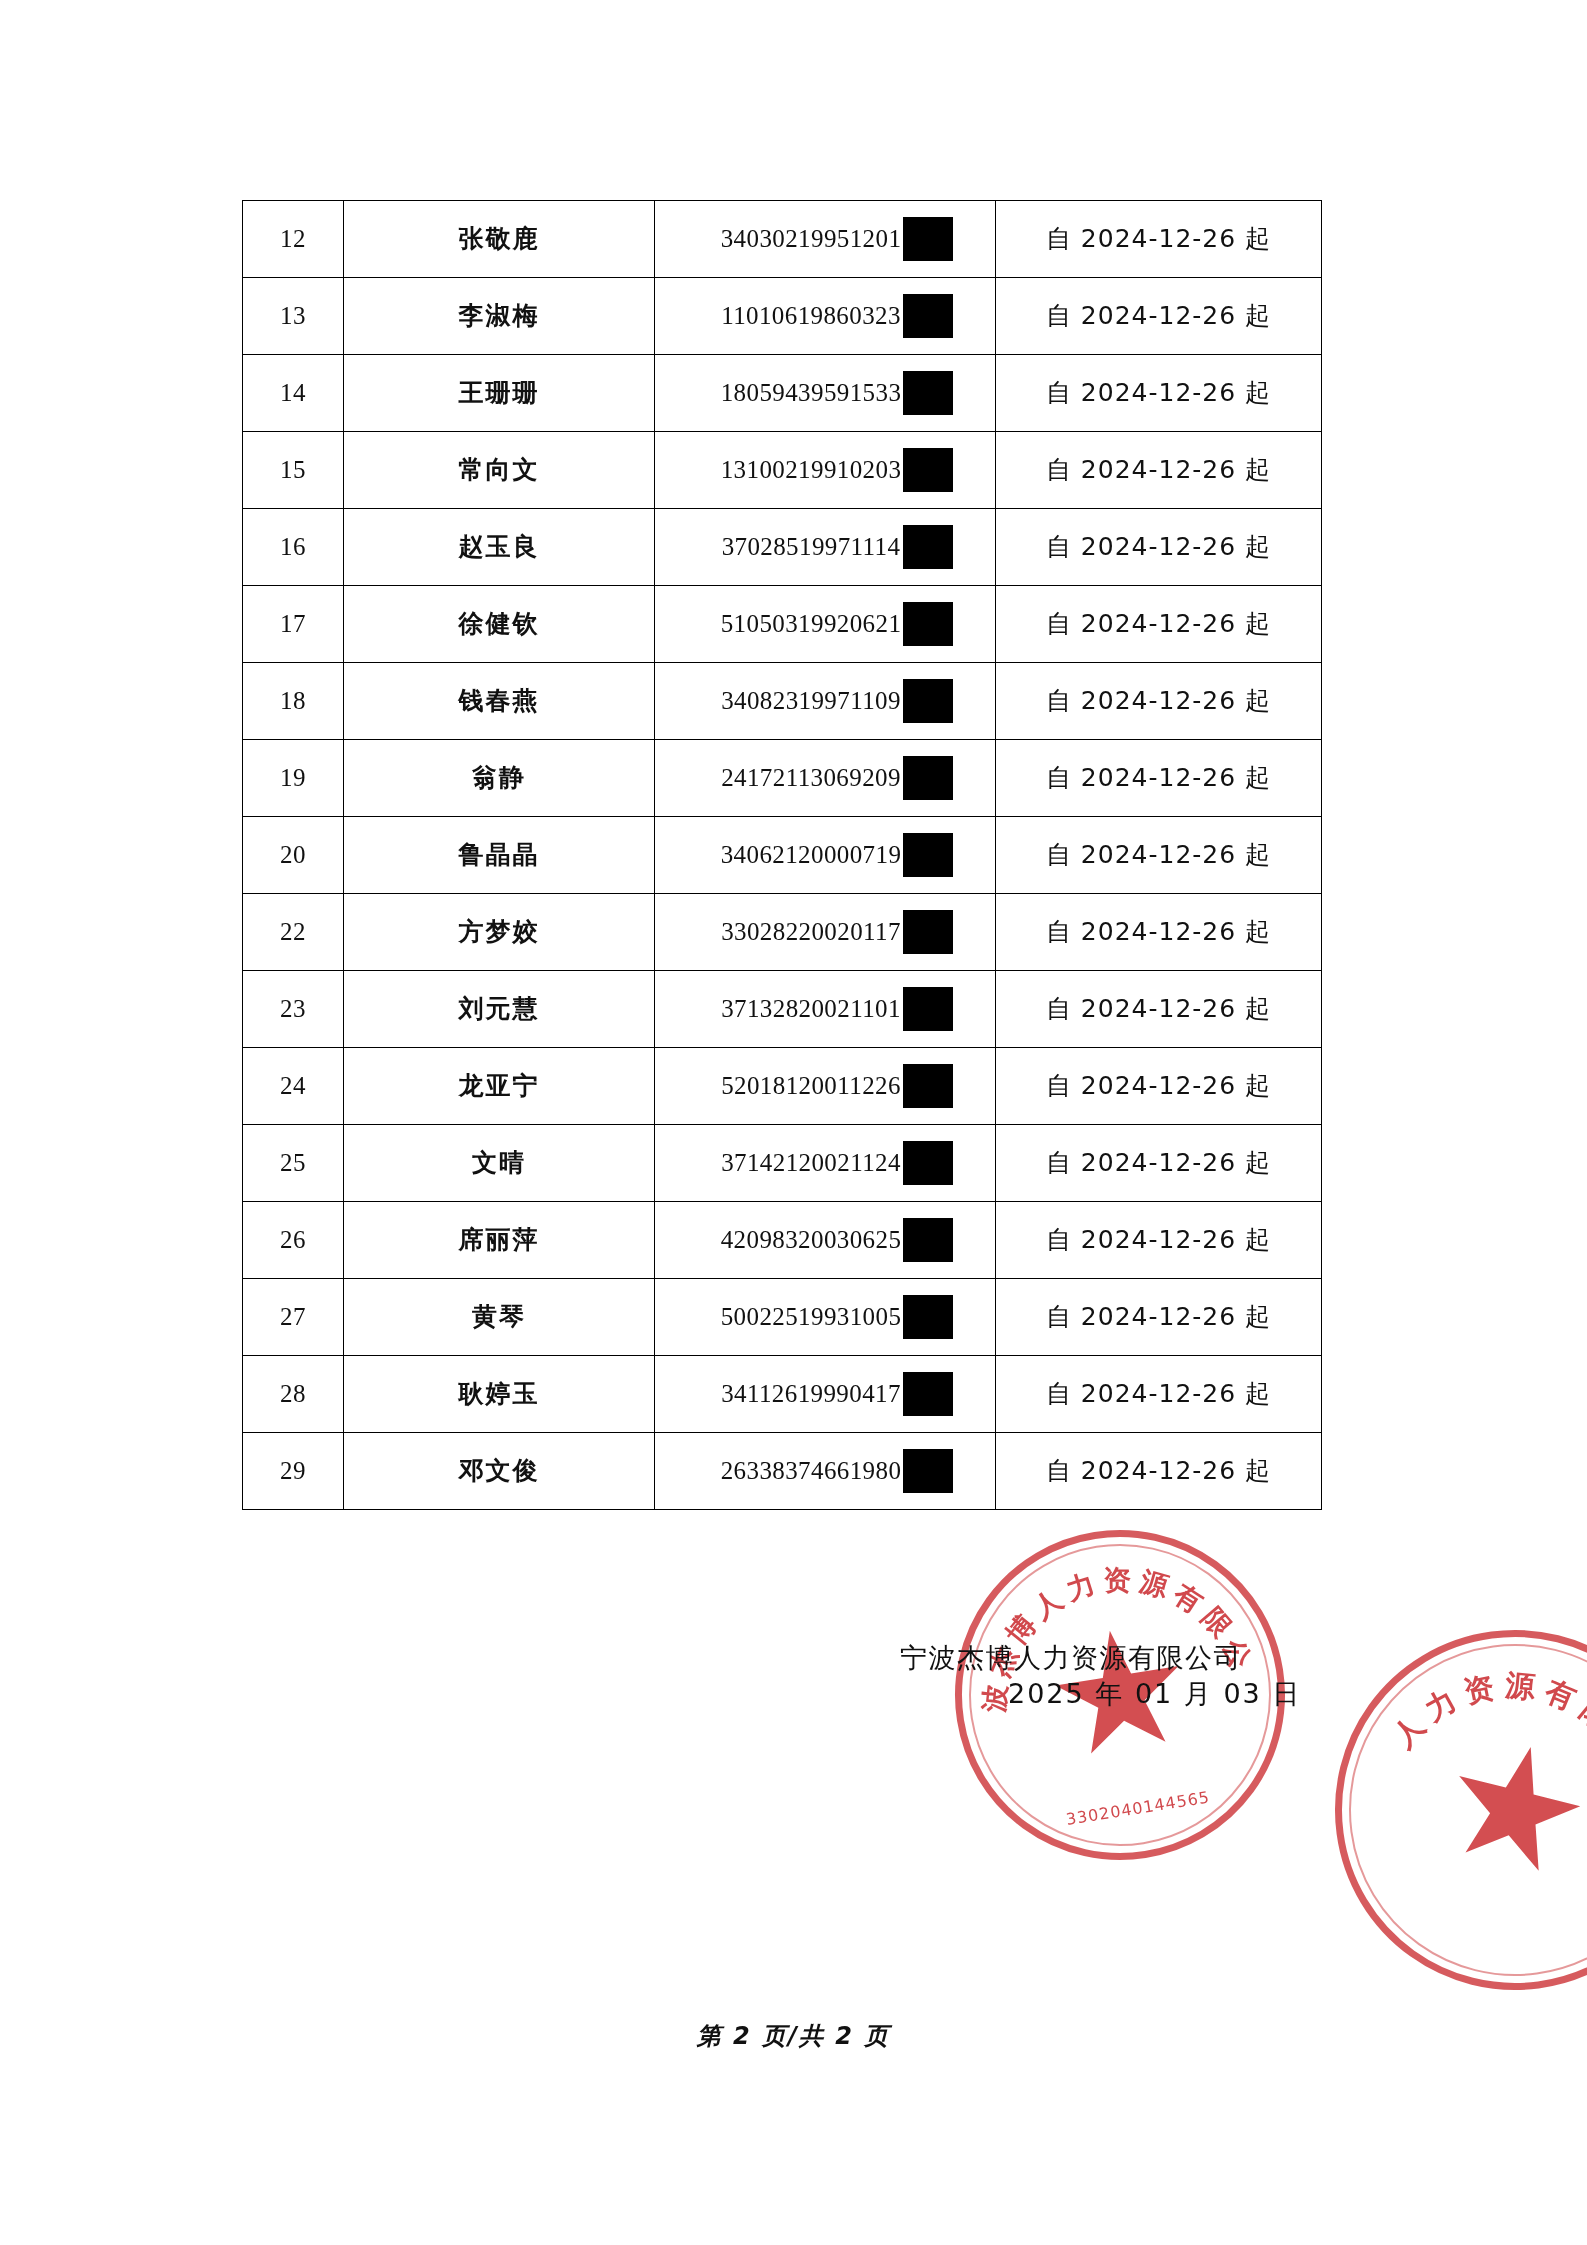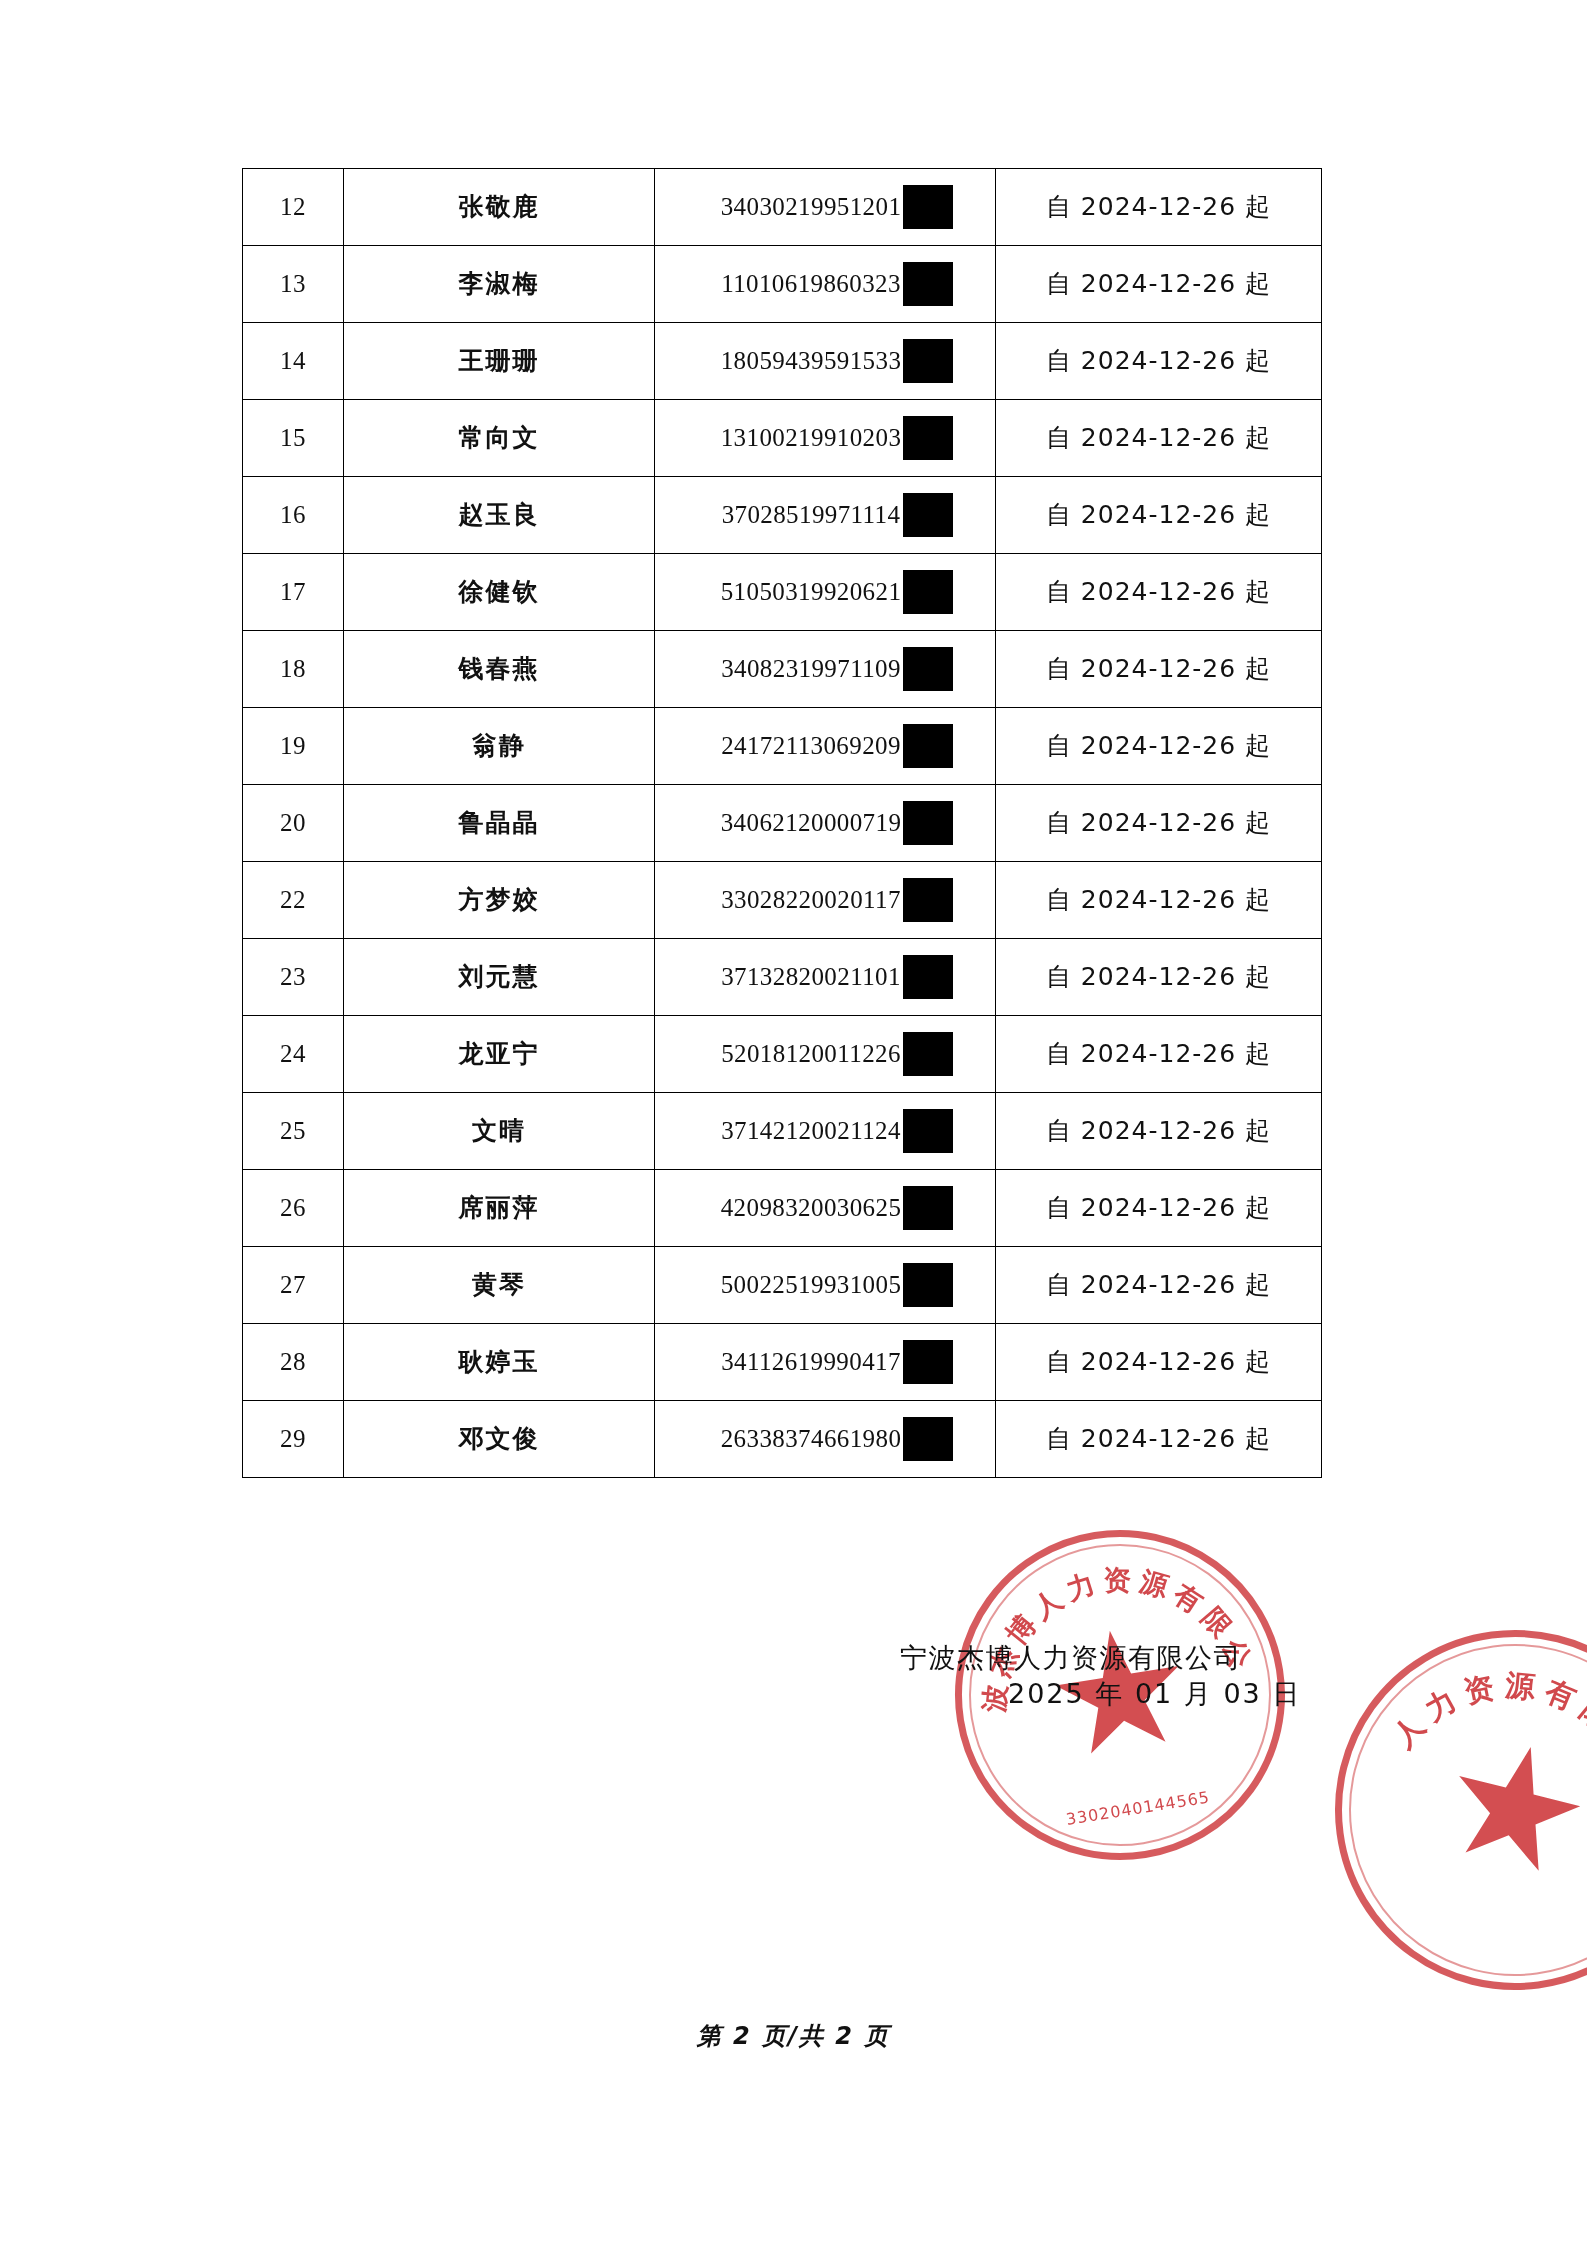--- a/index.html
+++ b/index.html
@@ -20,21 +20,21 @@
     position: absolute;
     left: 0; top: 0;
     width: 1587px;
     height: 2245px;
   }
 
   
   .table-wrap {
     position: absolute;
     left: 231px;
-    top: 168px;
+    top: 200px;
     width: 1075px;
     padding-left: 11px;
   }
   table.roster {
     border-collapse: collapse;
     width: 1075px;
     table-layout: fixed;
   }
   table.roster td {
     border: 1px solid #000;

